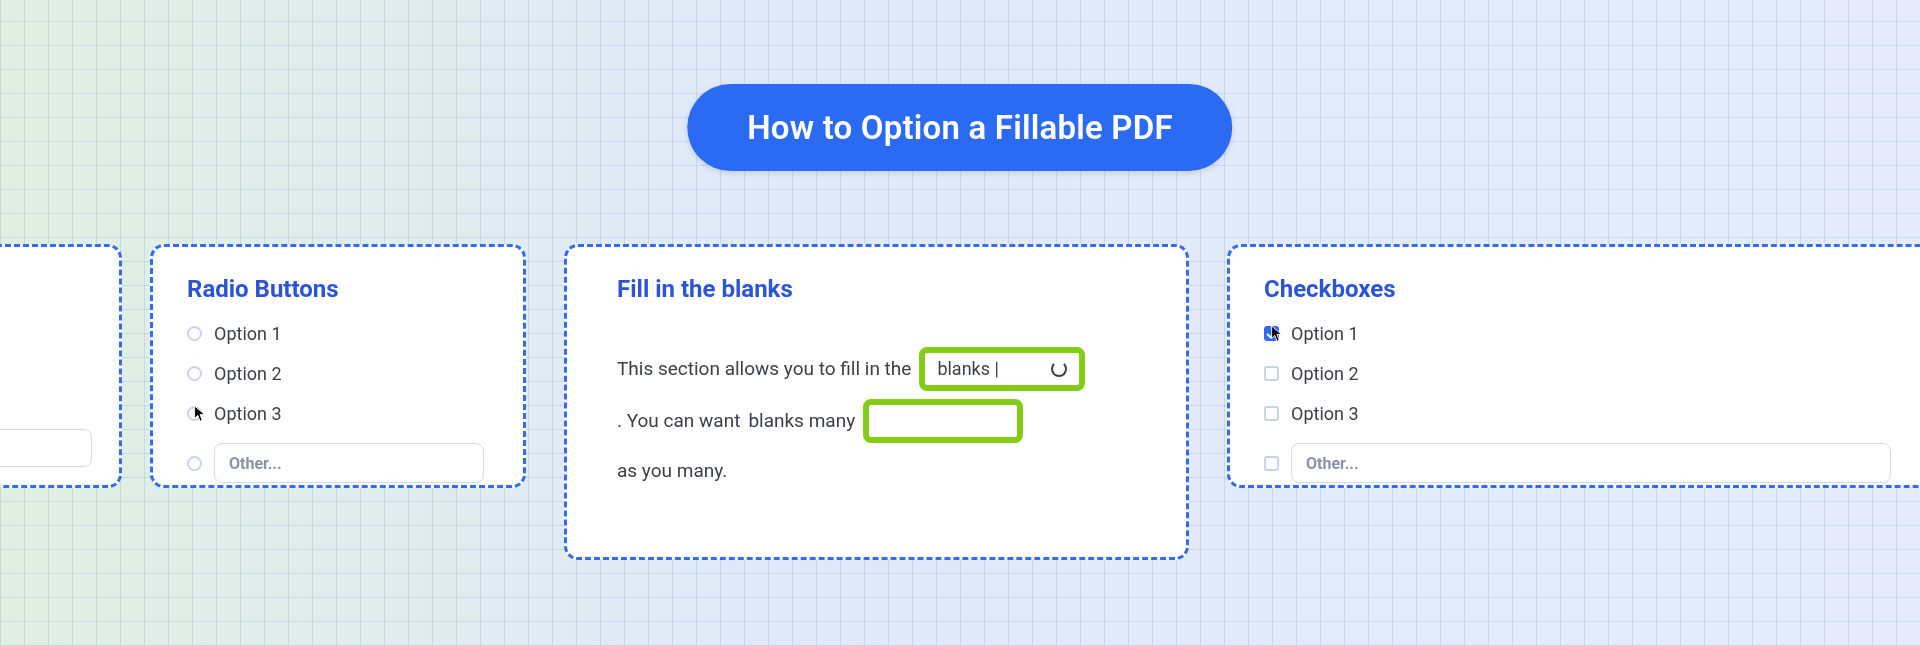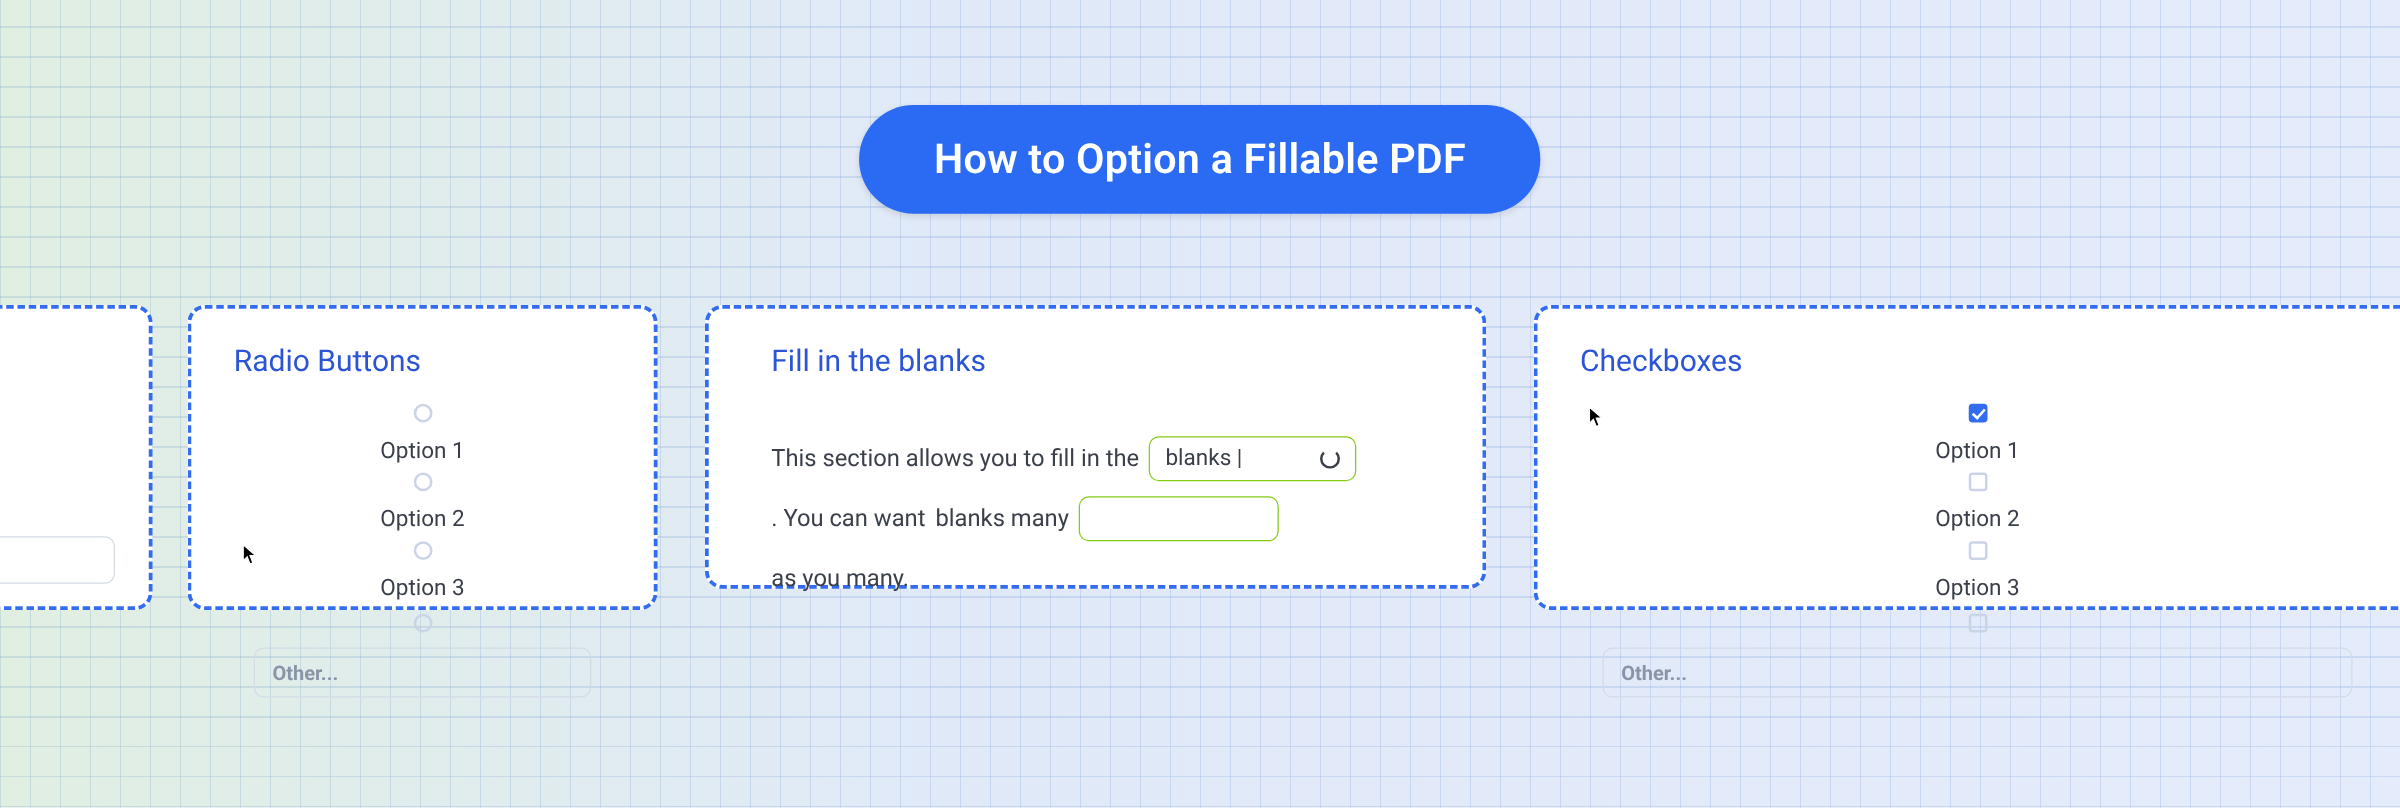--- a/index.html
+++ b/index.html
@@ -62,45 +62,44 @@
       left: 150px;
       top: 244px;
       width: 376px;
       height: 244px;
     }
     .card-fill {
       position: absolute;
       left: 564px;
       top: 244px;
       width: 625px;
-      height: 227px;
+      height: 316px;
       padding: 28px 50px;
     }
     .card-check {
       position: absolute;
       left: 1227px;
       top: 244px;
       width: 710px;
       height: 244px;
     }
     .card-title {
       color: #2b55d4;
       font-size: 24px;
-      font-weight: 400;
+      font-weight: 700;
       margin-bottom: 20px;
     }
     .opt-row {
       display: flex;
       align-items: center;
       gap: 12px;
-      margin: 7px 0;
+      margin: 19px 0;
       font-size: 18px;
       color: #3a3f4a;
       position: relative;
-      flex-direction: column;
     }
     .radio-dot {
       width: 15px;
       height: 15px;
       border: 2px solid #cbd4e6;
       border-radius: 50%;
       flex-shrink: 0;
     }
     .cursor-pointer-svg {
       position: absolute;
@@ -124,21 +123,21 @@
       color: #3a3f4a;
       font-size: 19px;
       line-height: 40px;
       display: flex;
       flex-wrap: wrap;
       align-items: center;
       gap: 8px;
       margin-top: 44px;
     }
     .inline-input {
-      border: 1px solid #84cc16;
+      border: 6px solid #84cc16;
       border-radius: 8px;
       height: 36px;
       padding: 16px 12px;
       font-size: 18px;
       color: #3a3f4a;
       display: inline-flex;
       align-items: center;
       justify-content: space-between;
       gap: 10px;
       width: 166px;

